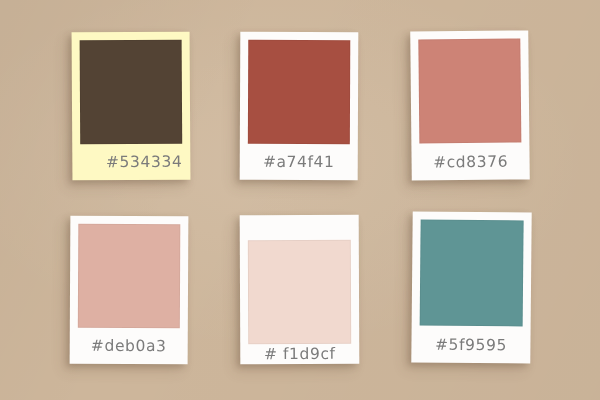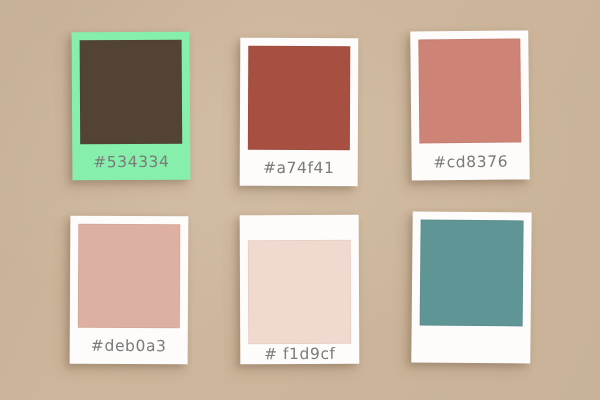--- a/index.html
+++ b/index.html
@@ -73,21 +73,21 @@
   
   #card-1 {
     left: 72px;  top: 32px;
     width: 118px; height: 148px;
     padding: 8px 8px 0 8px;
     transform: rotate(-0.35deg);
   }
   #card-1 .swatch-color { height: 104px; }
 
   #card-2 {
-    left: 240px; top: 38px;
+    left: 240px; top: 32px;
     width: 118px; height: 148px;
     padding: 8px 8px 0 8px;
     transform: rotate(0.25deg);
     align-items: center;
   }
   #card-2 .swatch-color { height: 104px; }
 
   #card-3 {
     left: 411px; top: 31px;
     width: 118px; height: 149px;
@@ -121,21 +121,21 @@
     transform: rotate(0.55deg);
   }
   #card-6 .swatch-color { height: 106px; }
 </style>
 </head>
 <body>
 
 <div id="scene" style="background-color: rgb(205, 182, 155);">
   <div class="palette-grid">
 
-    <div class="swatch-card" id="card-1" style="background-color: #86efac;">
+    <div class="swatch-card" id="card-1" style="background-color: #fef9c3; align-items: flex-end;">
       <div class="swatch-color" style="background-color: rgb(83, 67, 52);"></div>
       <div class="swatch-caption" style="color: rgb(123, 123, 123);">#534334</div>
     </div>
 
     <div class="swatch-card" id="card-2" style="background-color: rgb(253, 252, 251);">
       <div class="swatch-color" style="background-color: rgb(167, 79, 65);"></div>
       <div class="swatch-caption" style="color: rgb(123, 123, 123);">#a74f41</div>
     </div>
 
     <div class="swatch-card" id="card-3" style="background-color: rgb(253, 252, 251);">
@@ -148,16 +148,17 @@
       <div class="swatch-caption" style="color: rgb(123, 123, 123);">#deb0a3</div>
     </div>
 
     <div class="swatch-card" id="card-5" style="background-color: rgb(253, 252, 251);">
       <div class="swatch-color" style="background-color: rgb(241, 217, 207);"></div>
       <div class="swatch-caption" style="color: rgb(123, 123, 123);"># f1d9cf</div>
     </div>
 
     <div class="swatch-card" id="card-6" style="background-color: rgb(253, 252, 251);">
       <div class="swatch-color" style="background-color: rgb(95, 149, 149);"></div>
+      <div class="swatch-caption" style="color: rgb(123, 123, 123);">#5f9595</div>
     </div>
 
   </div>
 </div>
 
 </body></html>

